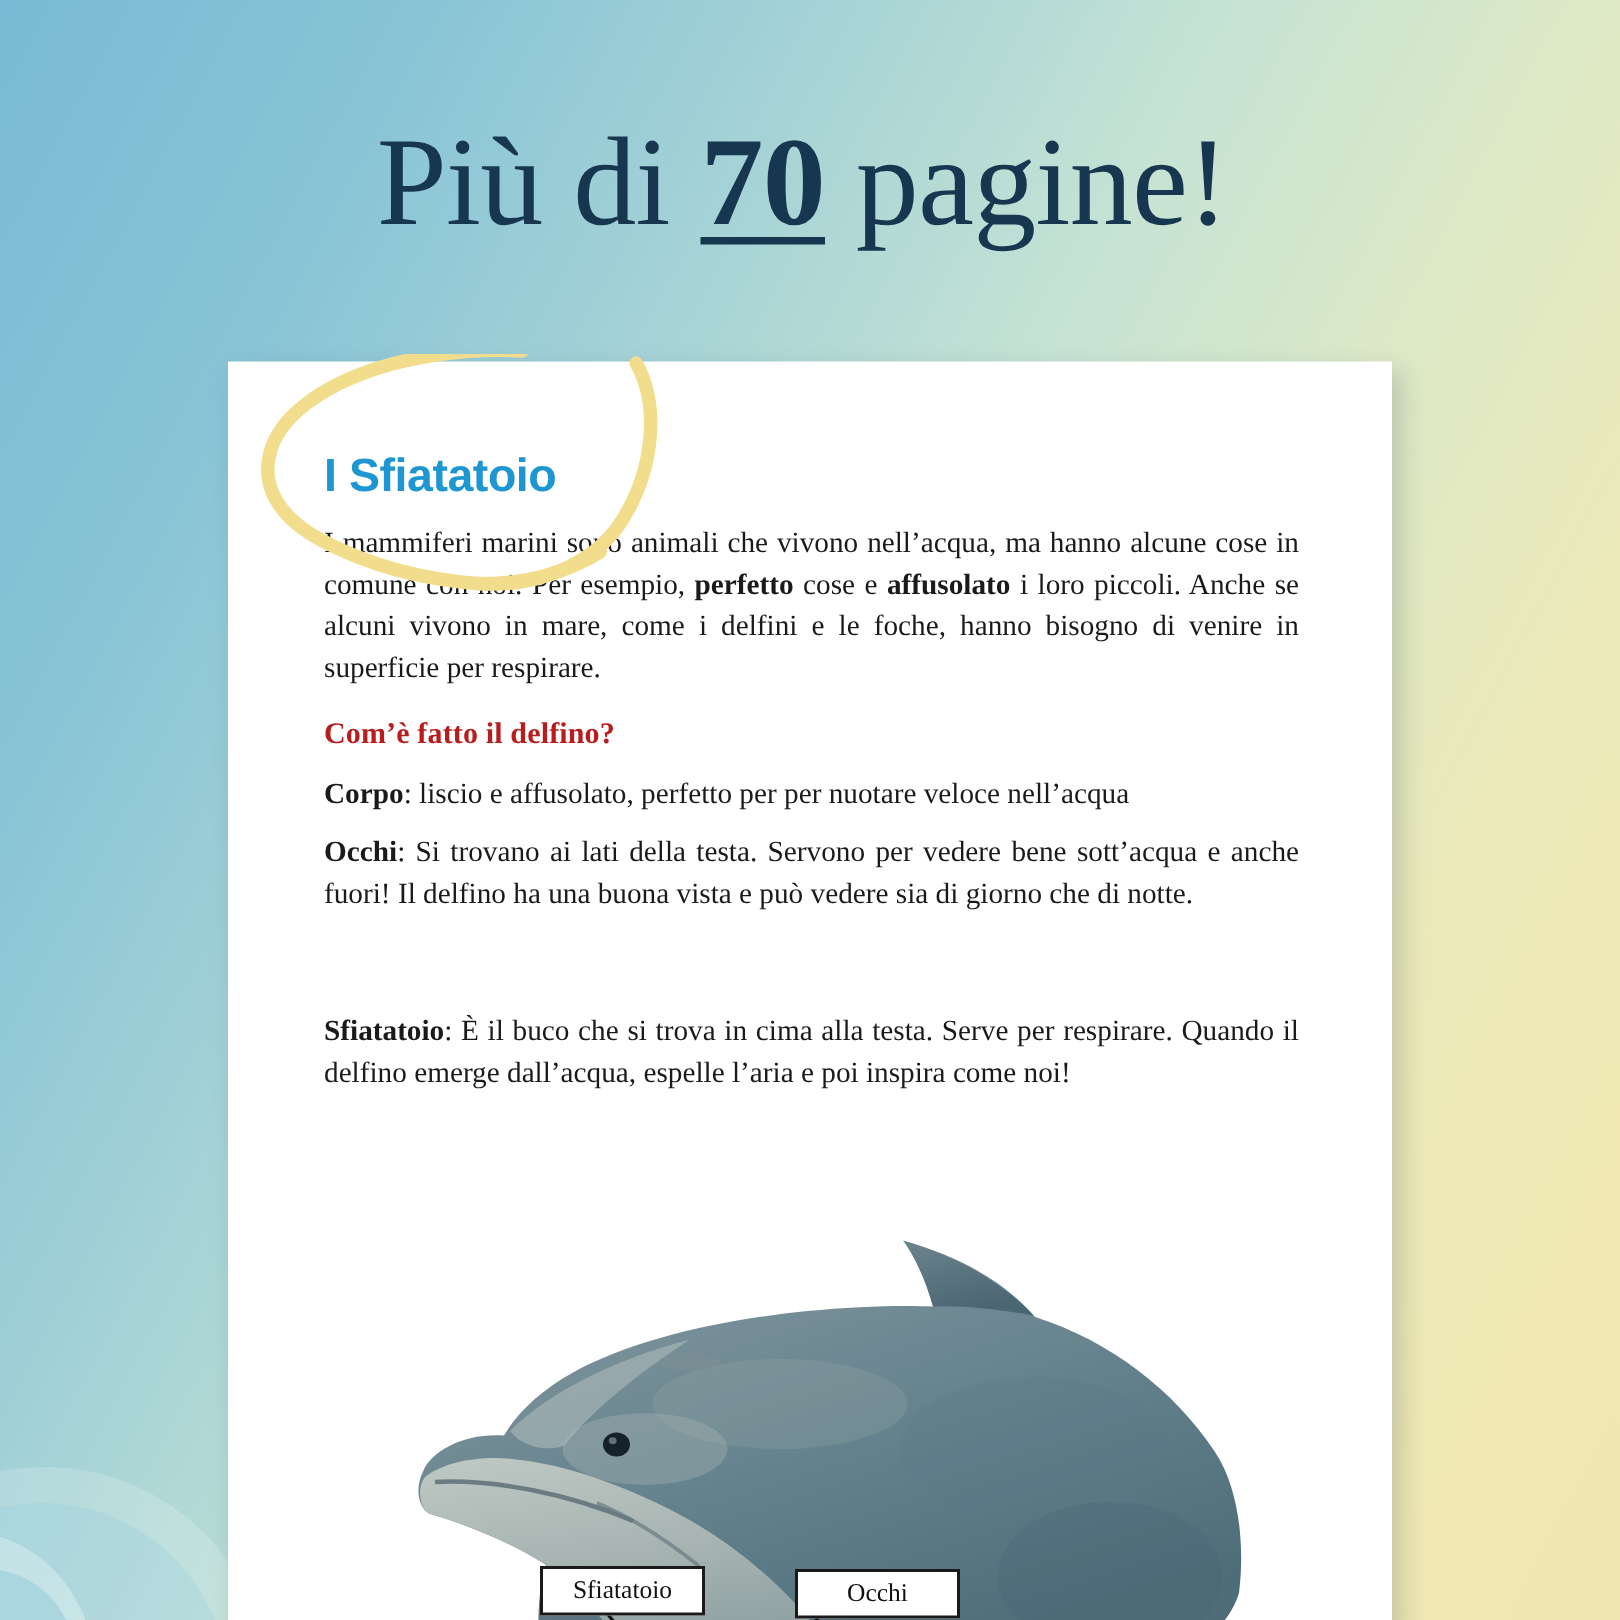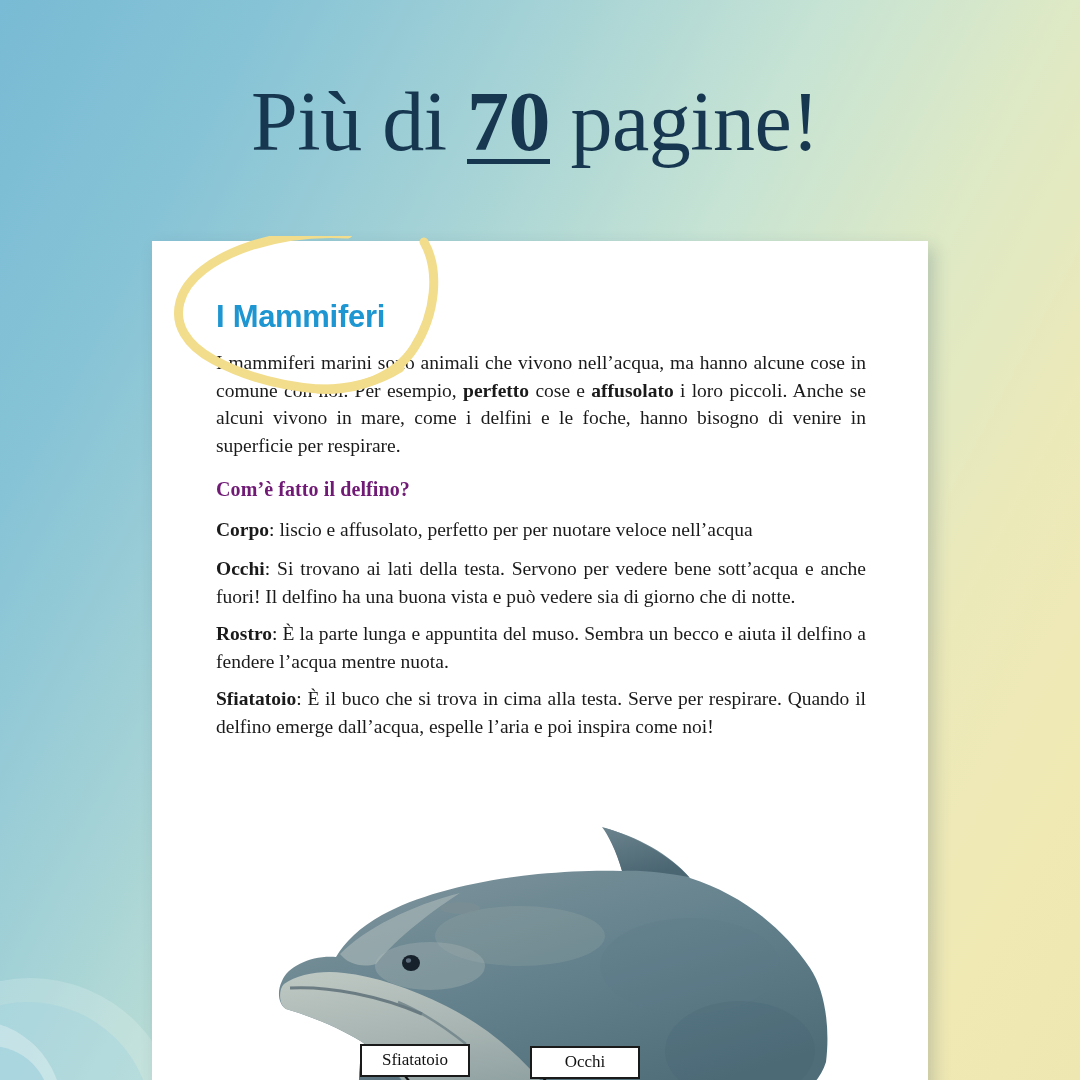--- a/index.html
+++ b/index.html
@@ -132,21 +132,21 @@
   }
   .body-para b { font-weight: bold; }
 
   #sub-head {
     position: absolute;
     left: 64px;
     top: 237px;
     font-family: "Liberation Serif", serif;
     font-weight: bold;
     font-size: 20px;
-    color: #701a75;
+    color: #b91c1c;
     letter-spacing: 0.1px;
   }
 
   
   #diagram {
     position: absolute;
     left: 0;
     top: 545px;
     width: 776px;
     height: 320px;
@@ -187,33 +187,32 @@
   <div class="bubble" id="bubble-outer"></div>
   <div class="bubble" id="bubble-mid"></div>
   <div class="bubble" id="bubble-inner"></div>
   <div class="bubble" id="bubble-small"></div>
 </div>
 
 <div id="headline"><span>Più di </span><span class="hl-strong">70</span><span> pagine!</span></div>
 
 <div id="paper">
 
-  <div id="doc-title">I Mammiferi</div>
+  <div id="doc-title">I Sfiatatoio</div>
 
   <div class="body-para" style="top:108px;"><span>I mammiferi marini sono animali che vivono nell’acqua, ma hanno alcune cose in comune con noi. Per esempio, </span><b>perfetto</b><span> cose e </span><b>affusolato</b><span> i loro piccoli. Anche se alcuni vivono in mare, come i delfini e le foche, hanno bisogno di venire in superficie per respirare.</span></div>
 
   <div id="sub-head">Com’è fatto il delfino?</div>
 
   <div class="body-para" style="top:275px;"><b>Corpo</b><span>: liscio e affusolato, perfetto per per nuotare veloce nell’acqua</span></div>
 
   <div class="body-para" style="top:314px;"><b>Occhi</b><span>: Si trovano ai lati della testa. Servono per vedere bene sott’acqua e anche fuori! Il delfino ha una buona vista e può vedere sia di giorno che di notte.</span></div>
 
-  <div class="body-para" style="top:379px;"><b>Rostro</b><span>: È la parte lunga e appuntita del muso. Sembra un becco e aiuta il delfino a fendere l’acqua mentre nuota.</span></div>
-
-  <div class="body-para" style="top:444px;"><b>Sfiatatoio</b><span>: È il buco che si trova in cima alla testa. Serve per respirare. Quando il delfino emerge dall’acqua, espelle l’aria e poi inspira come noi!</span></div>
+
+  <div class="body-para" style="top:433px;"><b>Sfiatatoio</b><span>: È il buco che si trova in cima alla testa. Serve per respirare. Quando il delfino emerge dall’acqua, espelle l’aria e poi inspira come noi!</span></div>
 
   <div id="diagram">
 
     <svg id="leader-lines" viewBox="0 0 776 320">
 
       <line x1="253" y1="290" x2="290" y2="335" stroke="#111" stroke-width="2.2"></line>
 
       <line x1="394" y1="292" x2="275" y2="425" stroke="#111" stroke-width="2.2"></line>
 
       <line x1="119" y1="341" x2="172" y2="404" stroke="#111" stroke-width="2.2"></line>

